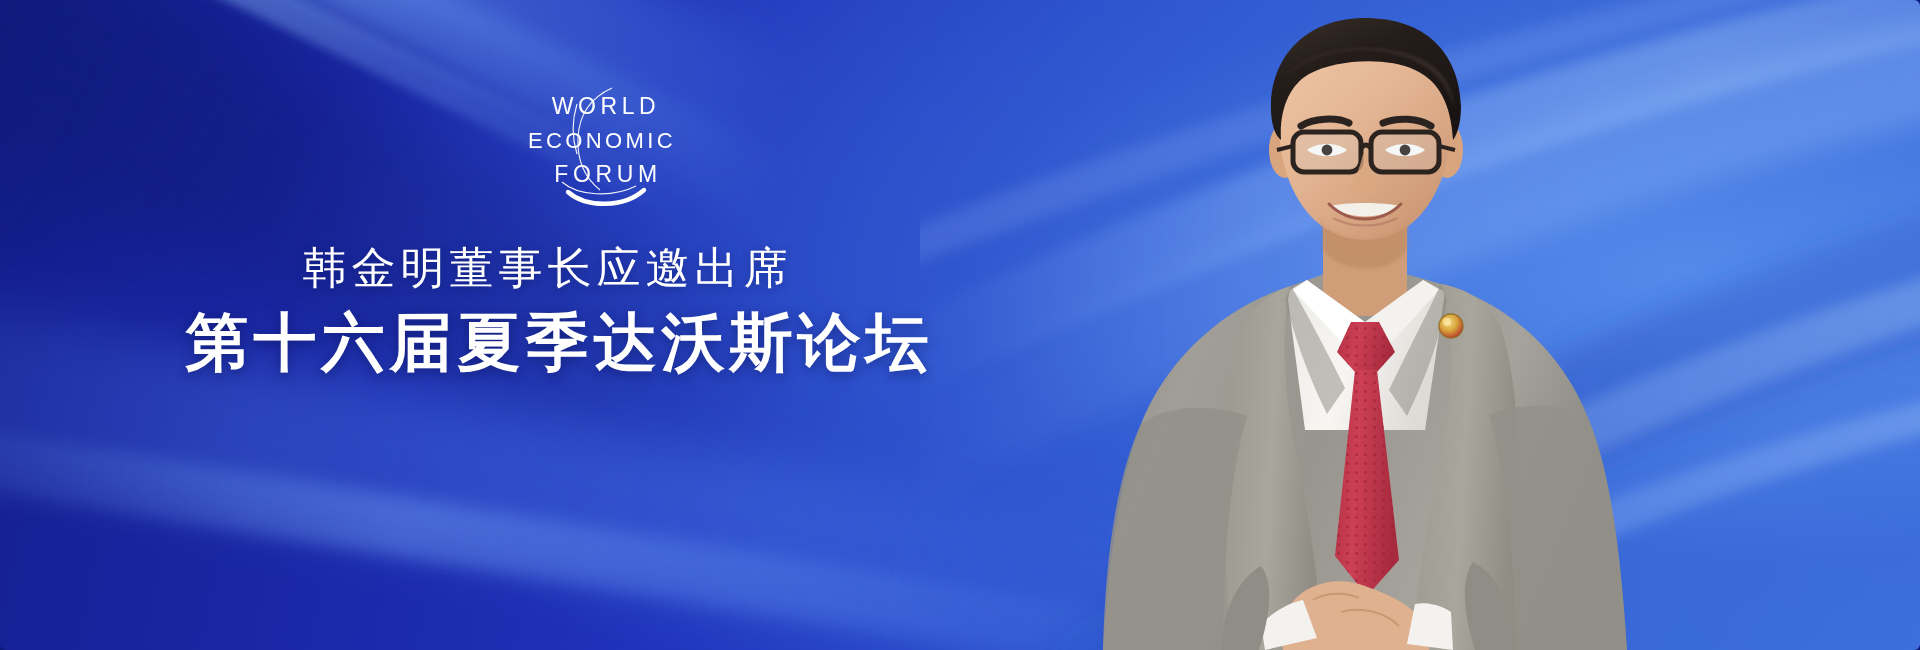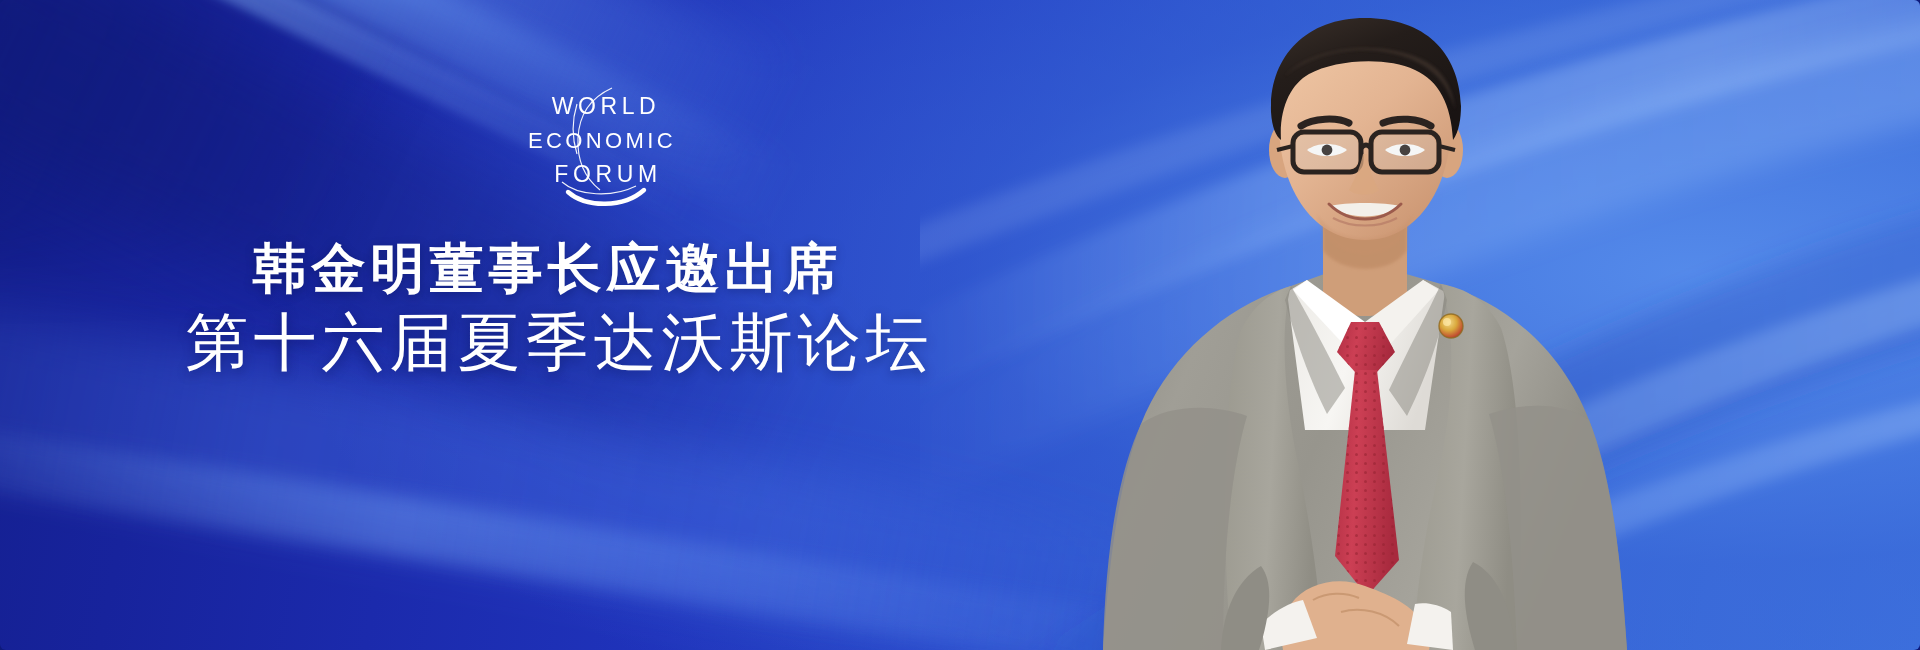--- a/index.html
+++ b/index.html
@@ -57,27 +57,27 @@
     position:absolute; left:516px; top:86px; width:176px; height:112px;
   }
   .wef-logo svg{ width:100%; height:100%; display:block; overflow:visible; }
 
   
   .headline{
     position:absolute; left:0; top:236px; width:1090px;
     text-align:center; color:#ffffff; z-index:6;
   }
   .hl-1{
-    font-size:54px; line-height:64px; font-weight:700;
+    font-size:44px; line-height:64px; font-weight:400;
     letter-spacing:5px; text-indent:5px;
     text-shadow:0 2px 10px rgba(6,14,70,0.40);
     white-space:nowrap;
   }
   .hl-2{
-    font-size:63px; line-height:80px; font-weight:400;
+    font-size:63px; line-height:80px; font-weight:700;
     letter-spacing:5px; text-indent:5px; margin-top:2px;
     text-shadow:0 3px 12px rgba(6,14,70,0.45);
     white-space:nowrap;
     margin-left:24px;
   }
 
   
   .portrait{
     position:absolute; left:1055px; top:0; width:620px; height:650px; z-index:5;
   }

